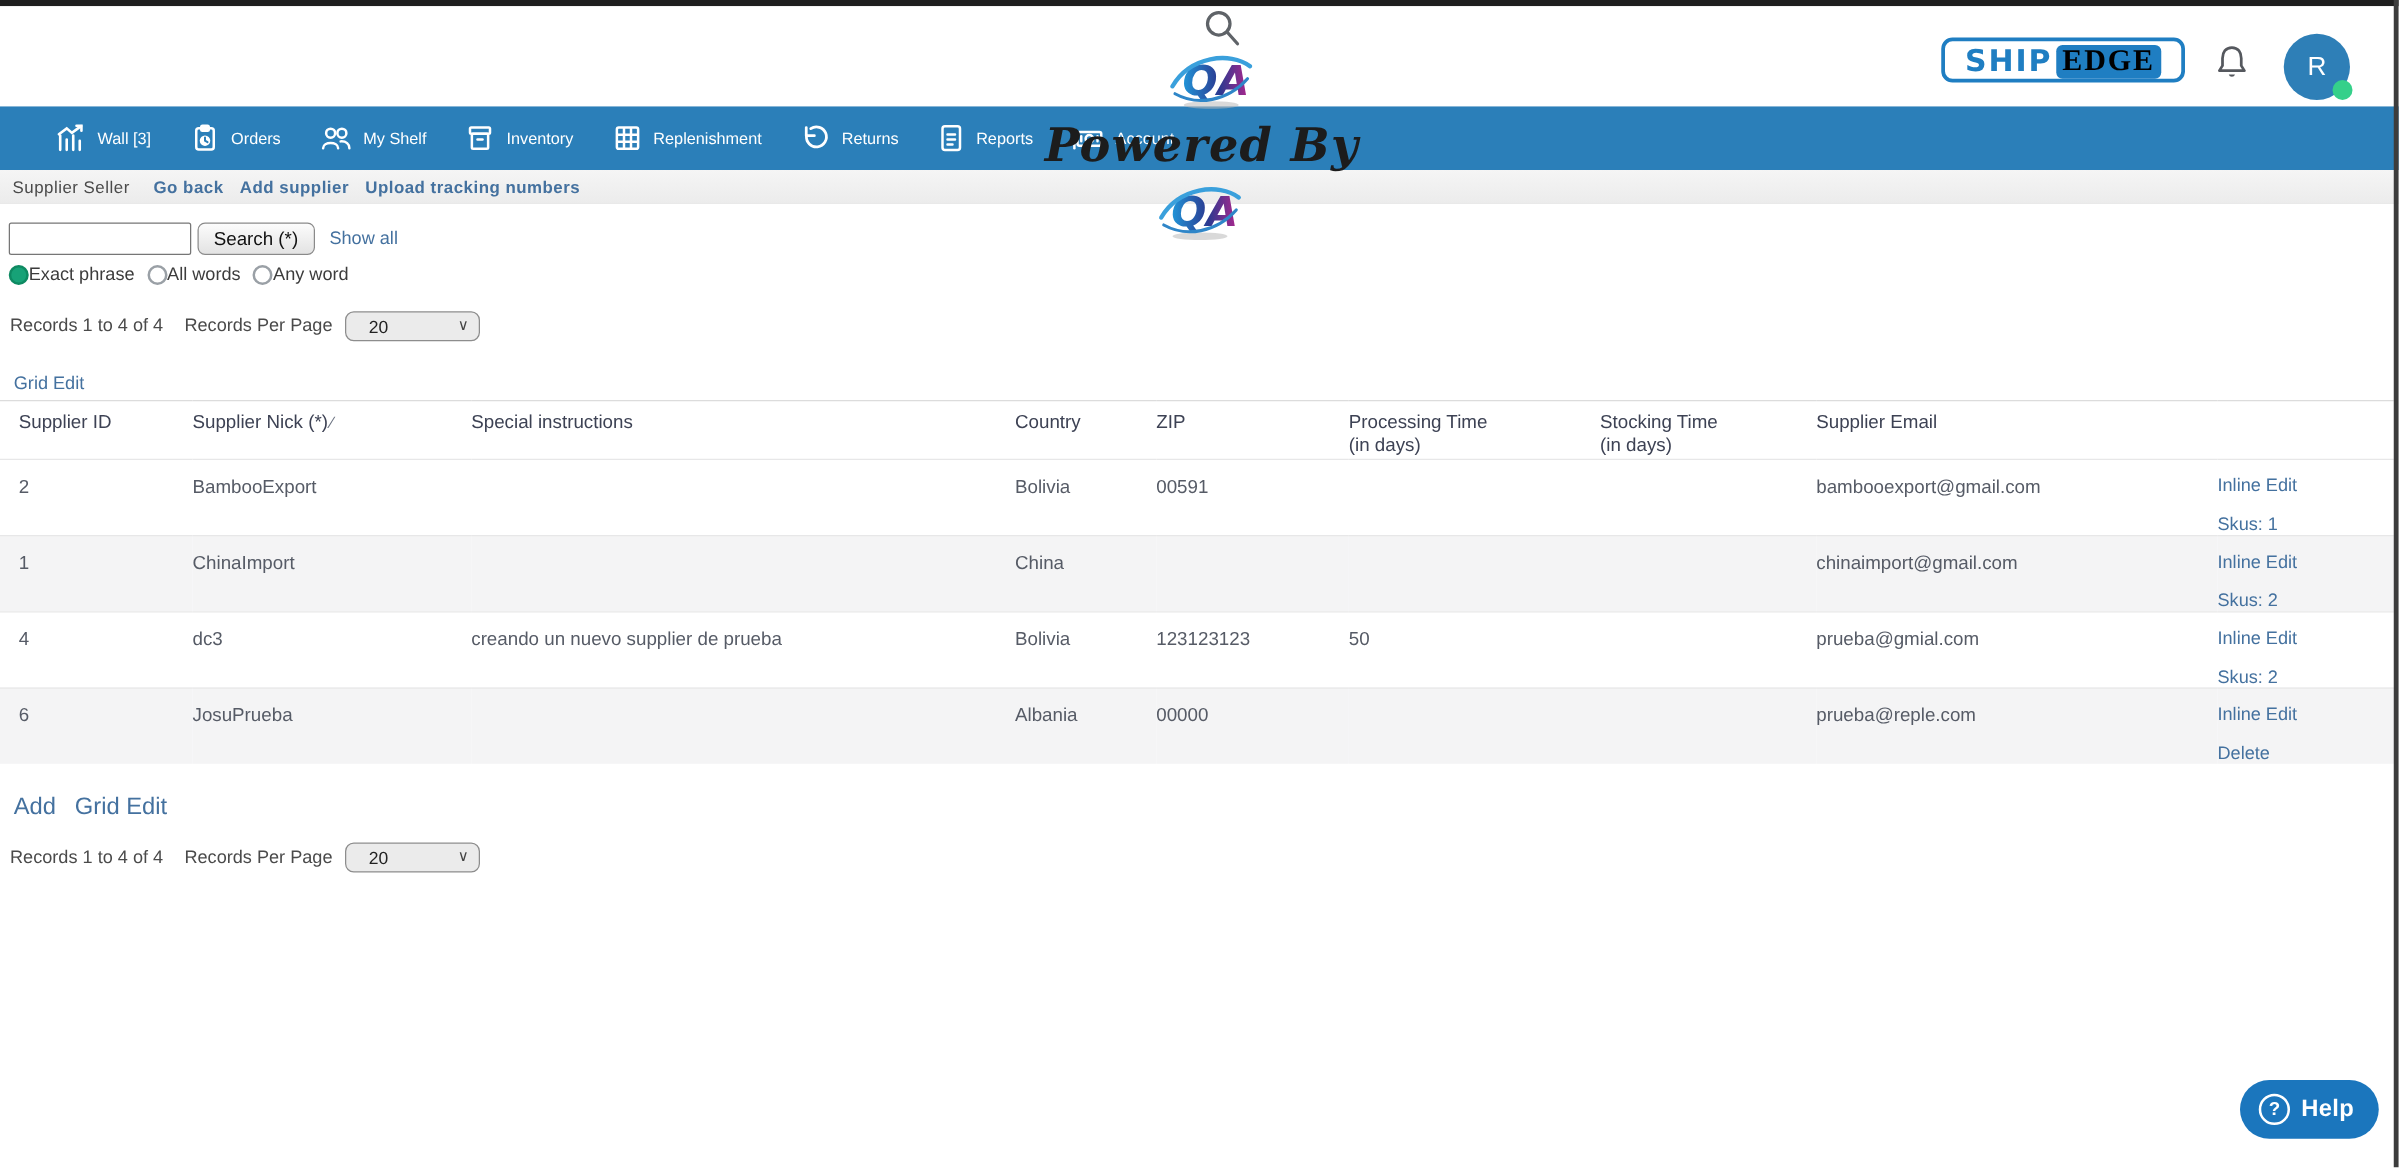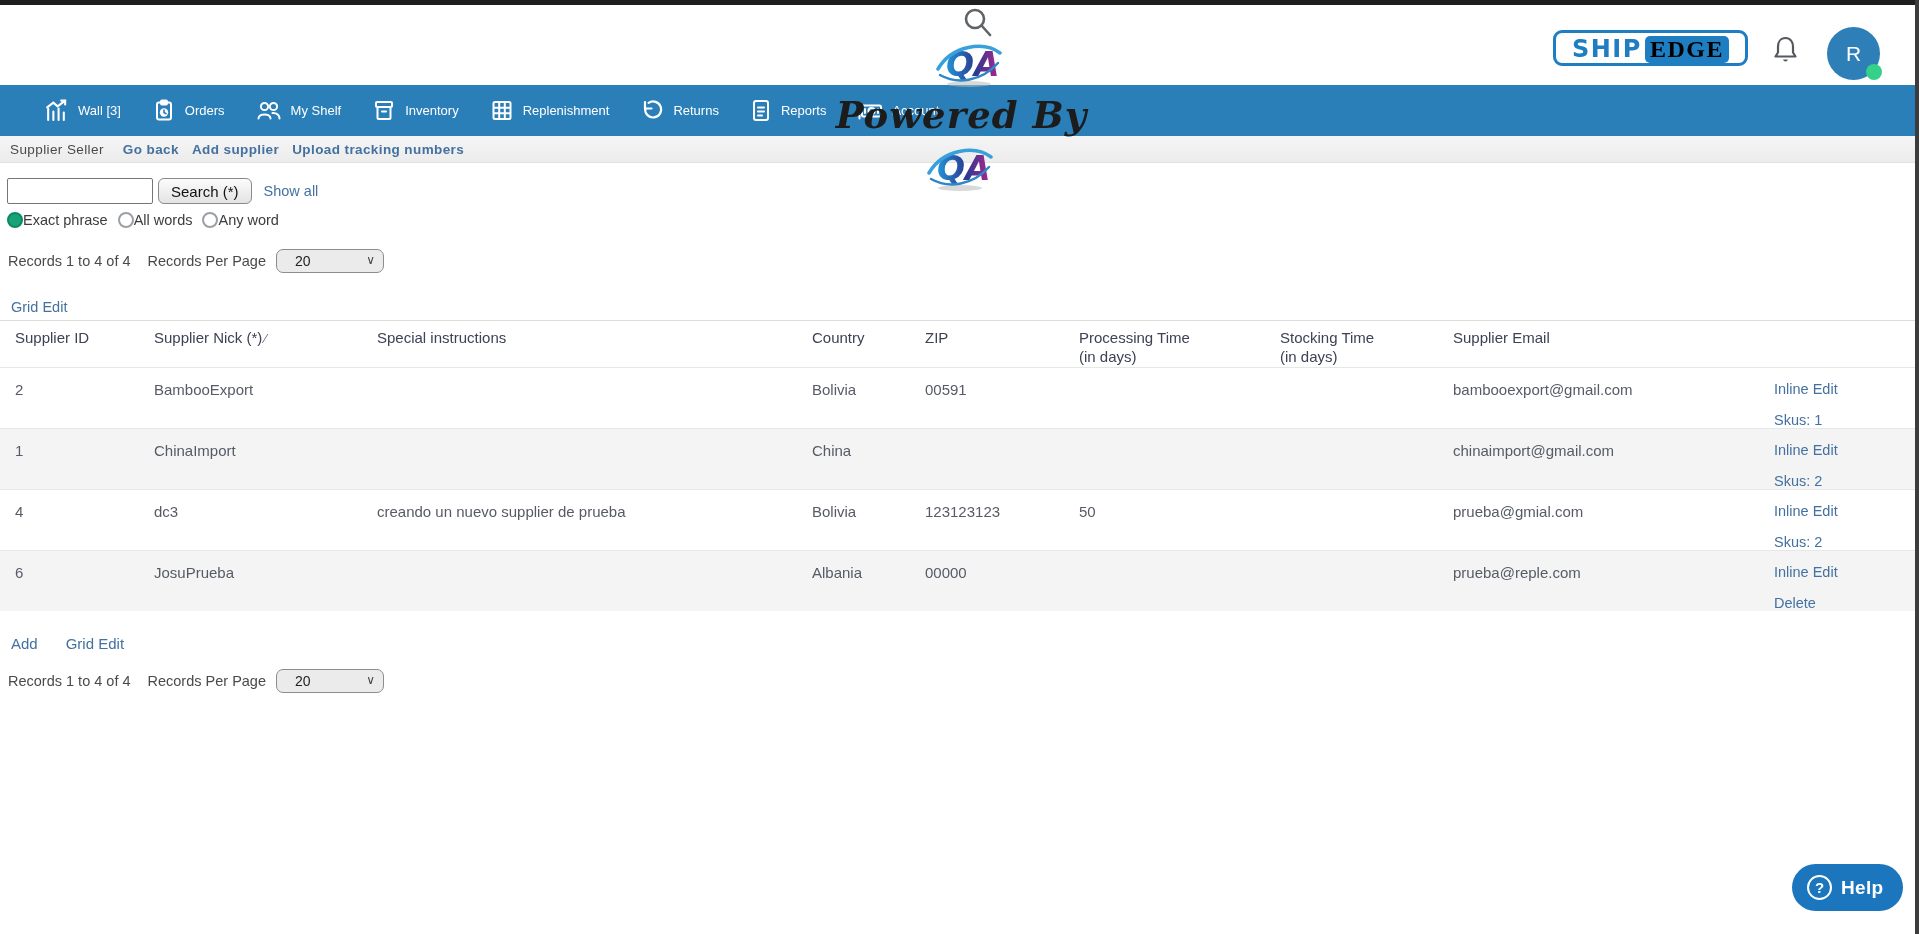--- a/index.html
+++ b/index.html
@@ -69,21 +69,21 @@
     padding:8px 8px 0 0; vertical-align:top; height:40px; }
   table.suppliers th .hdr-text { white-space:pre-line; line-height:1.25; }
   table.suppliers td { vertical-align:top; padding:13px 8px 0 0; font-size:15px; color:#565b66; height:61px; }
   table.suppliers th:first-child, table.suppliers td:first-child { padding-left:15px; }
   table.suppliers tbody tr { border-top:1px solid #e7e7e8; }
   table.suppliers tbody tr:nth-child(even) { background:#f4f4f5; }
   td.actions a { display:block; color:#44719f; font-size:14.5px; text-decoration:none; cursor:pointer; }
   td.actions a + a { margin-top:15px; }
   .sort-glyph { color:#6b7280; font-size:13px; margin-left:2px; }
 
-  .bottom-links { display:flex; margin:24px 0 0 11px; font-size:15px;gap:13px; }
+  .bottom-links { display:flex; margin:24px 0 0 11px; font-size:19px; }
   .bottom-links a { color:#44719f; text-decoration:none; margin-right:15px; cursor:pointer; }
   .records-row.bottom { margin-top:17px; }
 
   
   .help-btn { position:absolute; left:1792px; top:864px; height:47px; background:#1b76bd; border-radius:25px;
     display:flex; align-items:center; padding:0 20px 0 15px; color:#fff; cursor:pointer; }
   .help-q { width:25px; height:25px; border:2.5px solid #fff; border-radius:50%; display:flex; align-items:center;
     justify-content:center; font-size:15px; font-weight:bold; margin-right:9px; }
   .help-label { font-size:19px; font-weight:bold; letter-spacing:0.3px; }
 </style>

